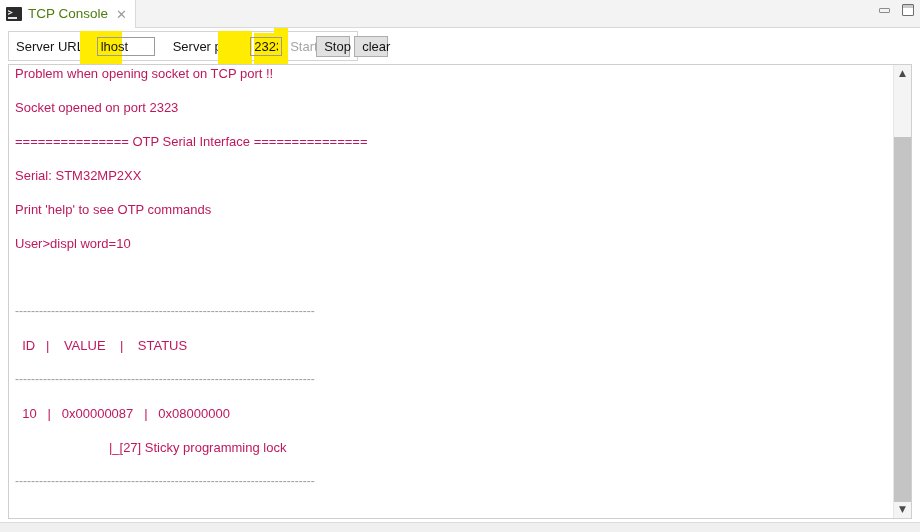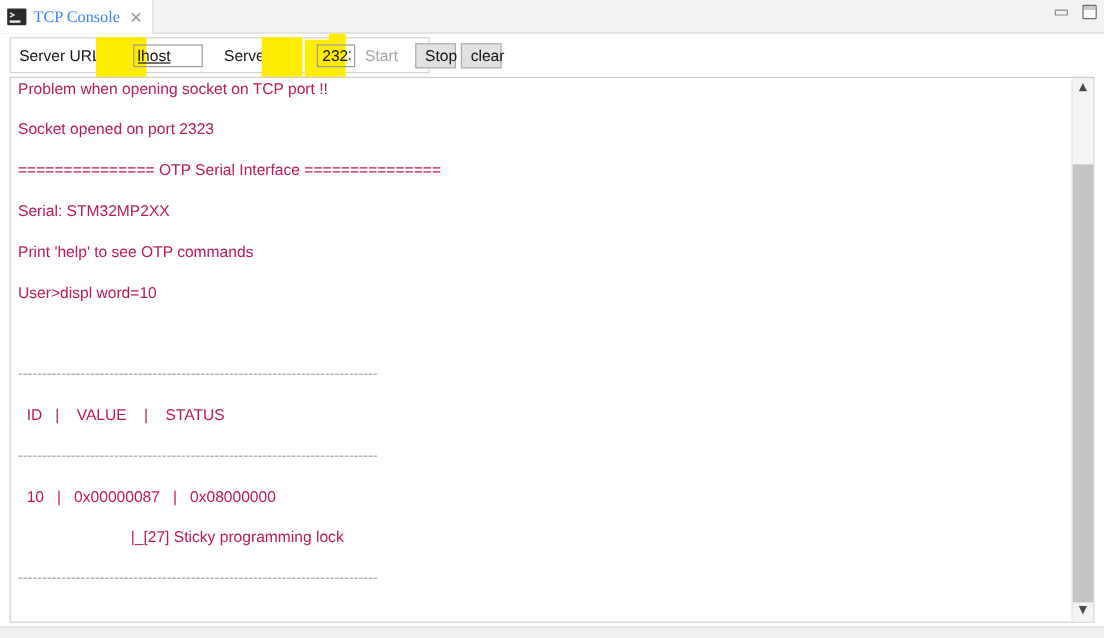--- a/index.html
+++ b/index.html
@@ -65,24 +65,23 @@
   }
   .tab-icon::after {
     content: "";
     position: absolute;
     left: 2px; bottom: 2px;
     width: 9px; height: 2px;
     background: #e8e8e8;
   }
   .tab-label {
     font-size: 13.5px;
-    color: #3b82f6;
+    color: #4d7c0f;
     white-space: nowrap;
     line-height: 1;
-    font-family: Liberation Serif, serif;
   }
   .tab-close {
     font-size: 13px;
     color: #9a9a9a;
     line-height: 1;
     margin-left: 2px;
     cursor: pointer;
     font-family: "Liberation Sans", sans-serif;
   }
 
@@ -143,21 +142,21 @@
     box-sizing: border-box;
     font-family: "Liberation Sans", sans-serif;
     font-size: 13px;
     color: #141414;
     padding: 0 3px;
     outline: none;
     position: relative;
     z-index: 3;
     background-clip: padding-box;
   }
-  #server-url-input { width: 58px; margin-left: 20px; background: transparent; text-decoration: underline; }
+  #server-url-input { width: 58px; margin-left: 6px; background: transparent; }
   #server-port-input { width: 32px; margin-left: 6px; background: transparent; }
   .tb-btn {
     height: 21px;
     min-width: 34px;
     border: 1px solid #adadad;
     background: #e1e1e1;
     font-family: "Liberation Sans", sans-serif;
     font-size: 13px;
     color: #141414;
     box-sizing: border-box;
@@ -167,21 +166,21 @@
     z-index: 3;
     line-height: 19px;
   }
   #start-button {
     background: transparent;
     border-color: transparent;
     color: #a6a6a6;
     cursor: default;
     text-align: center;
   }
-  #stop-button { margin-left: 16px; }
+  #stop-button { margin-left: 0; }
   #clear-button { margin-left: 4px; }
 
   
   .highlight {
     position: absolute;
     background: #ffec00;
     z-index: 1;
   }
   #hl-url   { left: 80px;  top: 31px; width: 42px; height: 40px; }
   #hl-port  { left: 218px; top: 31px; width: 34px; height: 40px; }

